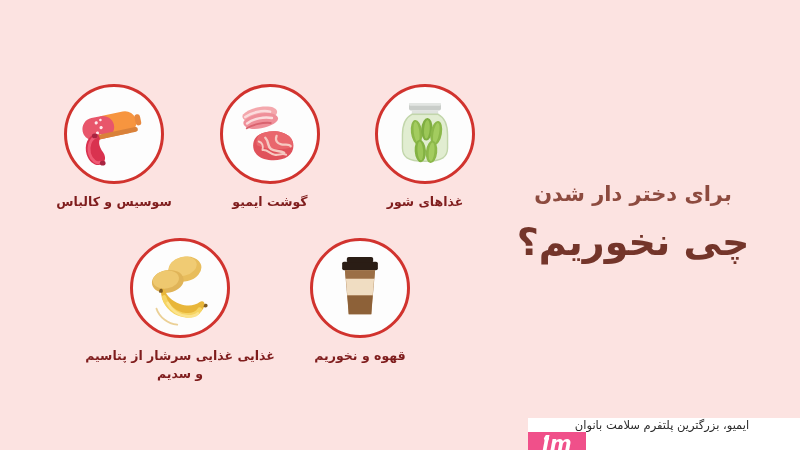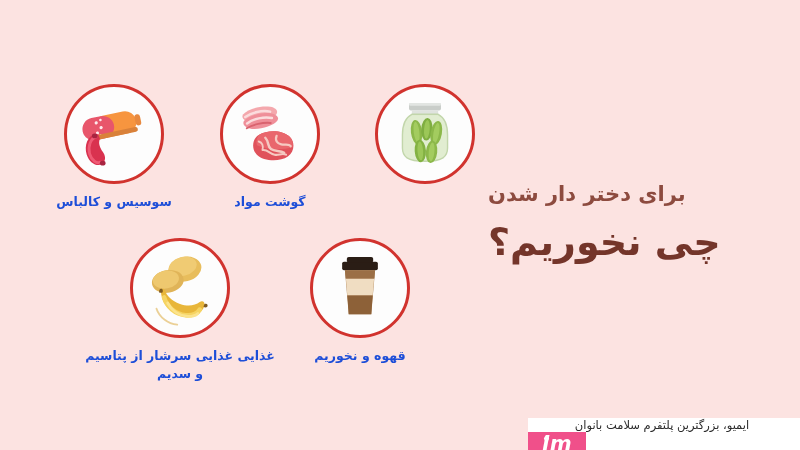--- a/index.html
+++ b/index.html
@@ -43,40 +43,40 @@
     position: absolute;
     left: 0;
     top: 0;
     width: 100%;
     height: 100%;
   }
   .item-label {
     margin-top: 9px;
     font-size: 12.5px;
     font-weight: bold;
-    color: #1d4ed8;
+    color: #7f1d1d;
     direction: rtl;
     line-height: 1.45;
     letter-spacing: 0px;
   }
 
   
   .item-1 { left: 19px;  top: 84px; }
   .item-2 { left: 175px; top: 84px; }
   .item-3 { left: 330px; top: 84px; }
   .item-4 { left: 85px;  top: 238px; }
   .item-5 { left: 265px; top: 238px; }
 
   
   .headline {
     position: absolute;
     right: 22px;
     top: 182px;
     width: 290px;
-    text-align: left;
+    text-align: center;
     direction: rtl;
   }
   .headline-sub {
     font-size: 21px;
     font-weight: bold;
     color: #8d4b3f;
     letter-spacing: 0.3px;
     line-height: 1.2;
   }
   .headline-main {
@@ -178,21 +178,21 @@
         <g>
           <path d="M38 51c10-6 26-5 33 2 6 6 5 16-2 21-9 6-26 5-33-2-6-6-5-17 2-21z" fill="#e0525b"></path>
           <path d="M38 51c10-6 26-5 33 2 3 3 4 7 3 11-10 3-27 3-38-2-1-4 0-8 2-11z" fill="#e9676d"></path>
           <path d="M45 54c4 4 2 9 6 12 4 3 10 1 14 4" fill="none" stroke="#f6c9c2" stroke-width="2.6" stroke-linecap="round"></path>
           <path d="M57 52c-2 5 1 8 5 9 4 1 8-1 10 2" fill="none" stroke="#f6c9c2" stroke-width="2.4" stroke-linecap="round"></path>
           <path d="M43 67c5 0 7 4 12 5 4 1 8-2 12 0" fill="none" stroke="#f6c9c2" stroke-width="2.2" stroke-linecap="round"></path>
           <path d="M38 58c4 1 5 5 4 9" fill="none" stroke="#f6c9c2" stroke-width="2" stroke-linecap="round"></path>
         </g>
       </svg>
     </div>
-    <div class="item-label">گوشت مواد</div>
+    <div class="item-label">گوشت ایمیو</div>
   </div>
 
   <div class="item item-3">
     <div class="bubble">
       <svg viewBox="0 0 100 100">
         <rect x="33" y="17" width="34" height="8" rx="2" fill="#c9cdc9"></rect>
         <rect x="33" y="17" width="34" height="3" rx="1.5" fill="#e2e5e2"></rect>
         <rect x="36" y="25" width="28" height="5" fill="#dfe3de"></rect>
         <path d="M36 29c-6 3-10 10-10 22v14c0 9 5 14 24 14s24-5 24-14V51c0-12-4-19-10-22z" fill="#d7e7c2" opacity="0.75"></path>
         <path d="M36 29c-6 3-10 10-10 22v14c0 9 5 14 24 14s24-5 24-14V51c0-12-4-19-10-22z" fill="none" stroke="#c2d6ab" stroke-width="1.5"></path>
@@ -203,20 +203,21 @@
           <ellipse cx="52" cy="45" rx="3" ry="10" fill="#9cc758" transform="rotate(4 52 45)"></ellipse>
           <ellipse cx="62" cy="49" rx="6" ry="13" fill="#8cb84a" transform="rotate(10 62 49)"></ellipse>
           <ellipse cx="62" cy="49" rx="3" ry="11" fill="#a3cc5f" transform="rotate(10 62 49)"></ellipse>
           <ellipse cx="45" cy="68" rx="6" ry="12" fill="#83b243" transform="rotate(-4 45 68)"></ellipse>
           <ellipse cx="45" cy="68" rx="3" ry="10" fill="#9cc758" transform="rotate(-4 45 68)"></ellipse>
           <ellipse cx="57" cy="69" rx="6" ry="12" fill="#8cb84a" transform="rotate(6 57 69)"></ellipse>
           <ellipse cx="57" cy="69" rx="3" ry="10" fill="#a3cc5f" transform="rotate(6 57 69)"></ellipse>
         </g>
       </svg>
     </div>
+    <div class="item-label">غذاهای شور</div>
   </div>
 
   <div class="item item-4">
     <div class="bubble">
       <svg viewBox="0 0 100 100">
         <ellipse cx="55" cy="30" rx="18" ry="13" fill="#e8bd5c" transform="rotate(-14 55 30)"></ellipse>
         <ellipse cx="53" cy="27" rx="15" ry="10" fill="#f0cb73" transform="rotate(-14 53 27)"></ellipse>
         <ellipse cx="37" cy="43" rx="17" ry="12" fill="#e0b458" transform="rotate(-10 37 43)"></ellipse>
         <ellipse cx="35" cy="41" rx="14" ry="9.5" fill="#eec86f" transform="rotate(-10 35 41)"></ellipse>
         <g>

